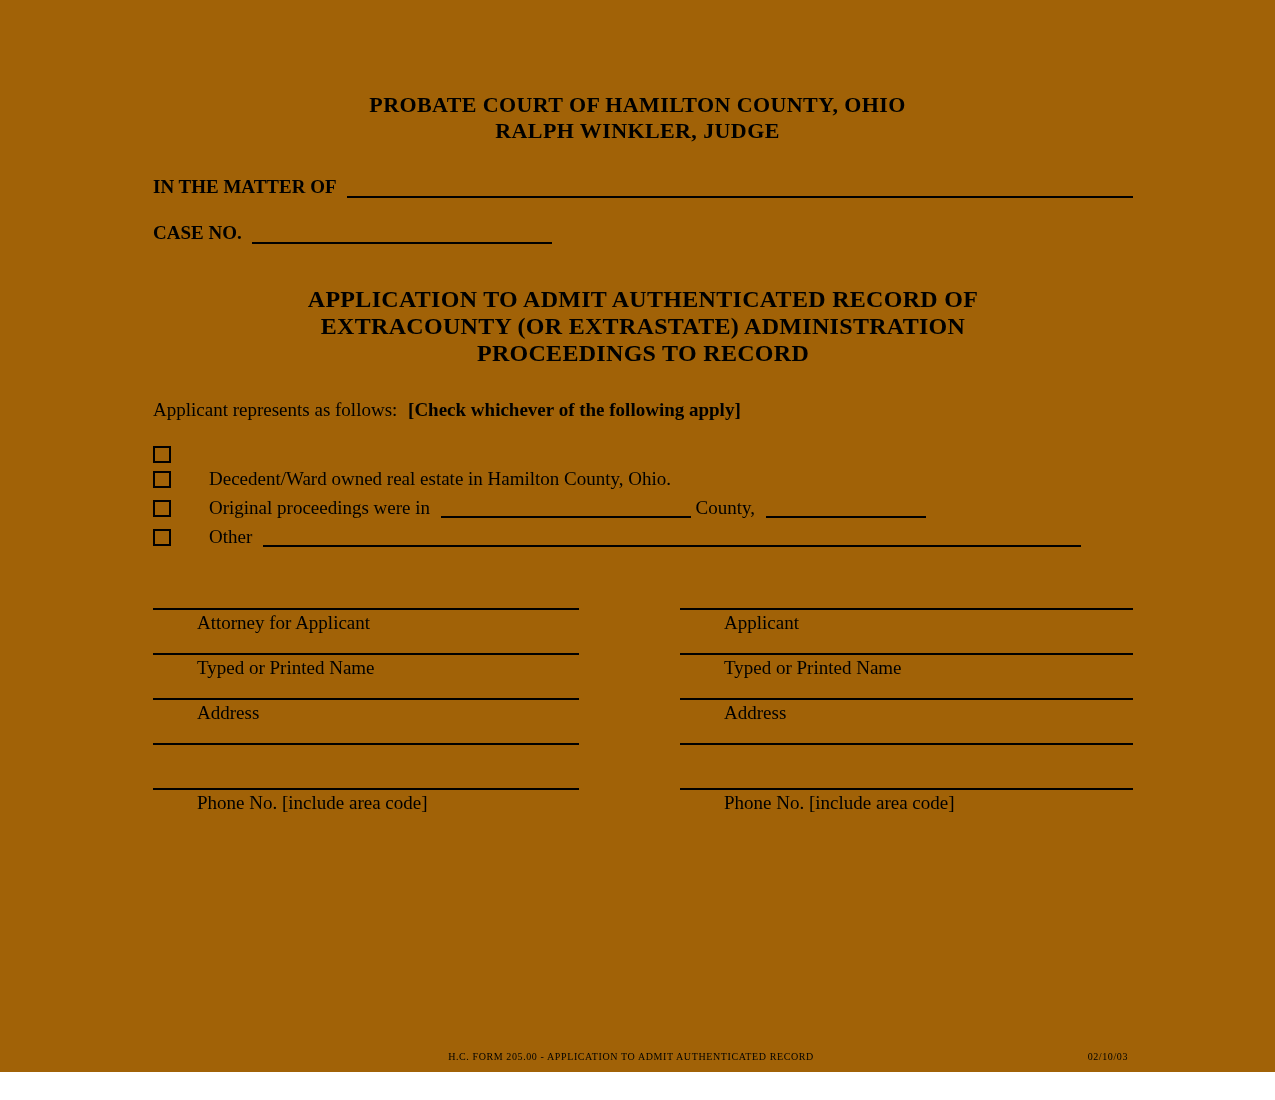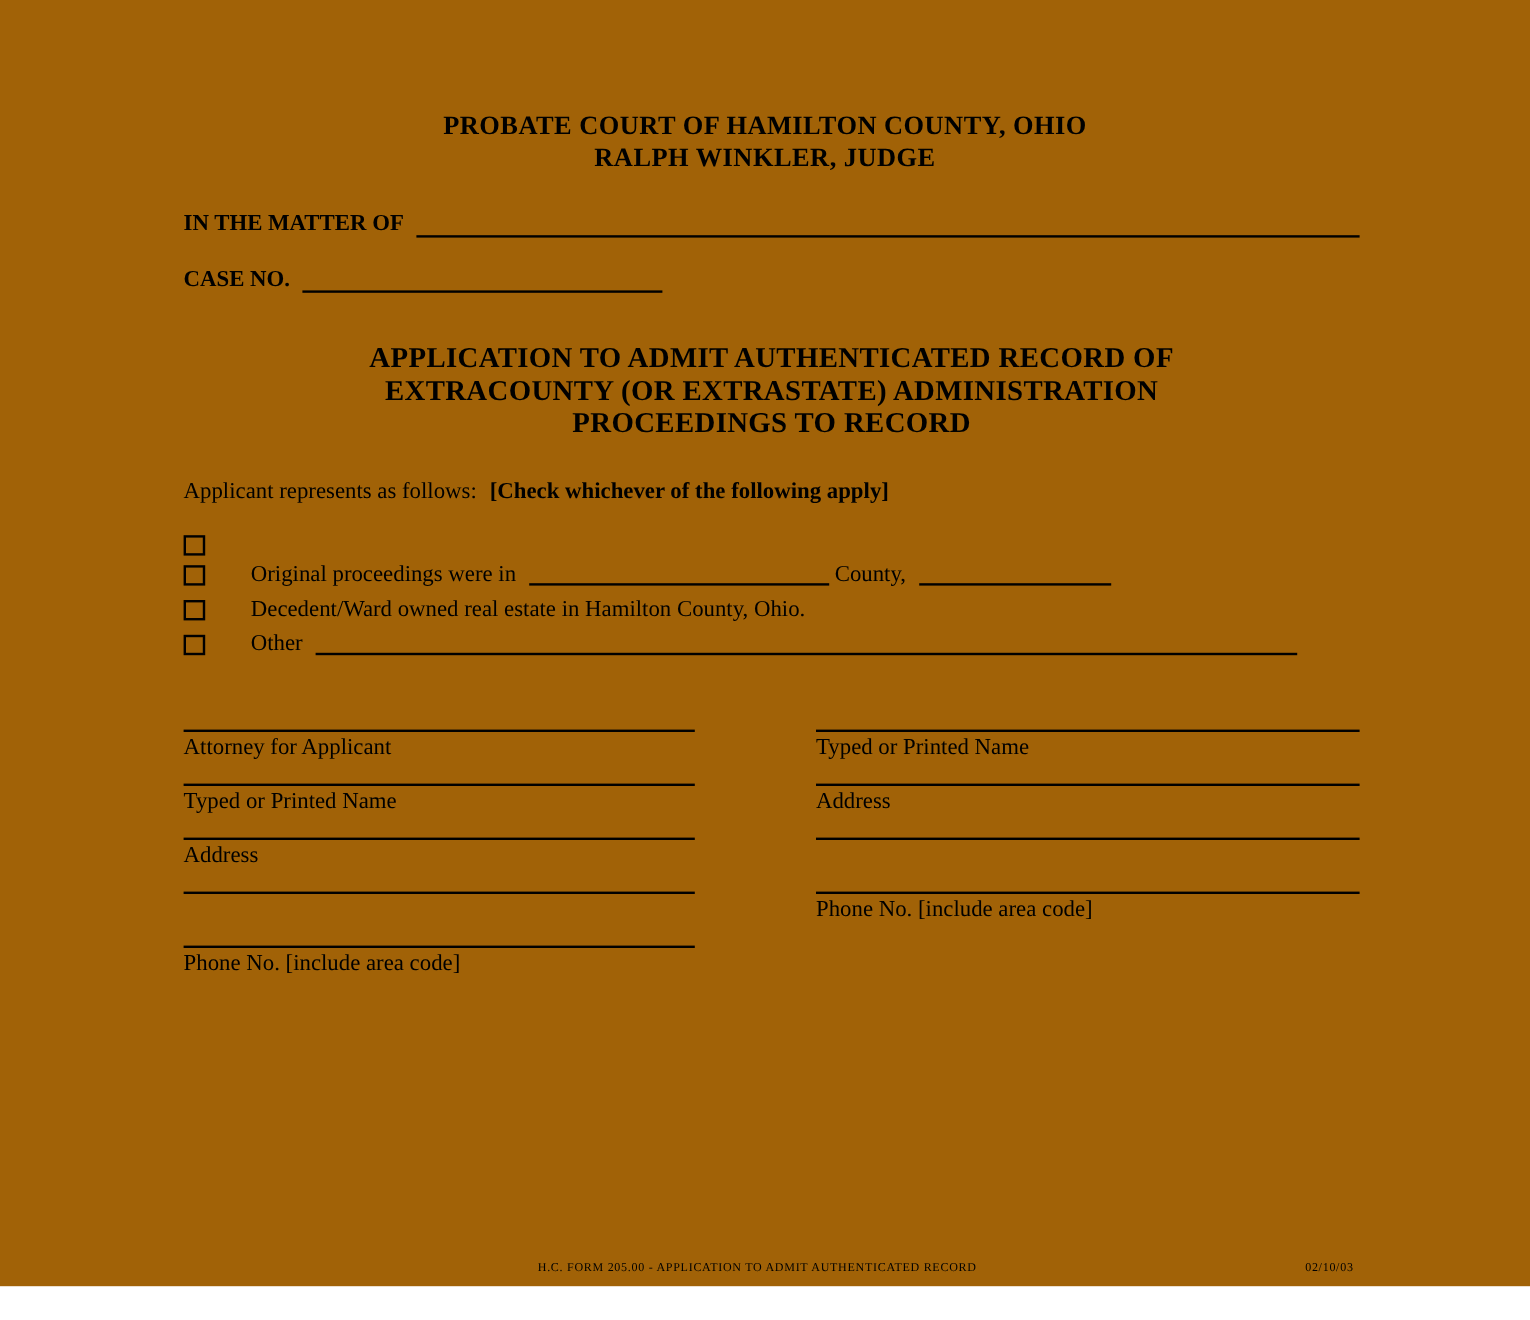--- a/index.html
+++ b/index.html
@@ -59,21 +59,21 @@
 
   .sig-section {
     display: flex;
     justify-content: space-between;
     margin-top: 58px;
   }
   .sig-col-left { width: 426px; }
   .sig-col-right { width: 453px; }
   .sig-entry { height: 45px; }
   .sig-line { border-top: 2px solid #000; }
-  .sig-label { font-size: 19px; padding-top: 2px; }
+  .sig-label { font-size: 19px; padding-top: 2px; margin-left: 44px; }
 
   .footer {
     position: absolute;
     left: 0; right: 13px;
     top: 1051px;
     font-size: 10px;
     letter-spacing: 0.6px;
   }
   .footer-center { text-align: center; }
   .footer-date { position: absolute; right: 134px; top: 0; }
@@ -114,37 +114,37 @@
     <div class="checks">
 
       <div class="check-item">
         <span class="checkbox"></span>
       </div>
 
 
       <div class="check-item">
         <span class="checkbox"></span>
         <div class="check-body">
+          <span>Decedent/Ward owned real estate in Hamilton County, Ohio.</span>
+        </div>
+      </div>
+
+      <div class="check-item">
+        <span class="checkbox"></span>
+        <div class="check-body">
           <span>Original proceedings were in</span>
           <span class="inblank" style="width:250px; margin-right:0;"></span>
           <span>County,</span>
           <span class="inblank" style="width:160px;"></span>
         </div>
       </div>
 
       <div class="check-item">
         <span class="checkbox"></span>
         <div class="check-body">
-          <span>Decedent/Ward owned real estate in Hamilton County, Ohio.</span>
-        </div>
-      </div>
-
-      <div class="check-item">
-        <span class="checkbox"></span>
-        <div class="check-body">
           <span>Other</span>
           <span class="inblank" style="width:818px;"></span>
         </div>
       </div>
 
     </div>
 
     <div class="sig-section">
 
       <div class="sig-col-left">
@@ -163,20 +163,24 @@
         <div class="sig-entry">
           <div class="sig-line"></div>
         </div>
         <div class="sig-entry">
           <div class="sig-line"></div>
           <div class="sig-label">Phone No. [include area code]</div>
         </div>
       </div>
 
       <div class="sig-col-right">
+        <div class="sig-entry">
+          <div class="sig-line"></div>
+          <div class="sig-label">Applicant</div>
+        </div>
         <div class="sig-entry">
           <div class="sig-line"></div>
           <div class="sig-label">Typed or Printed Name</div>
         </div>
         <div class="sig-entry">
           <div class="sig-line"></div>
           <div class="sig-label">Address</div>
         </div>
         <div class="sig-entry">
           <div class="sig-line"></div>

